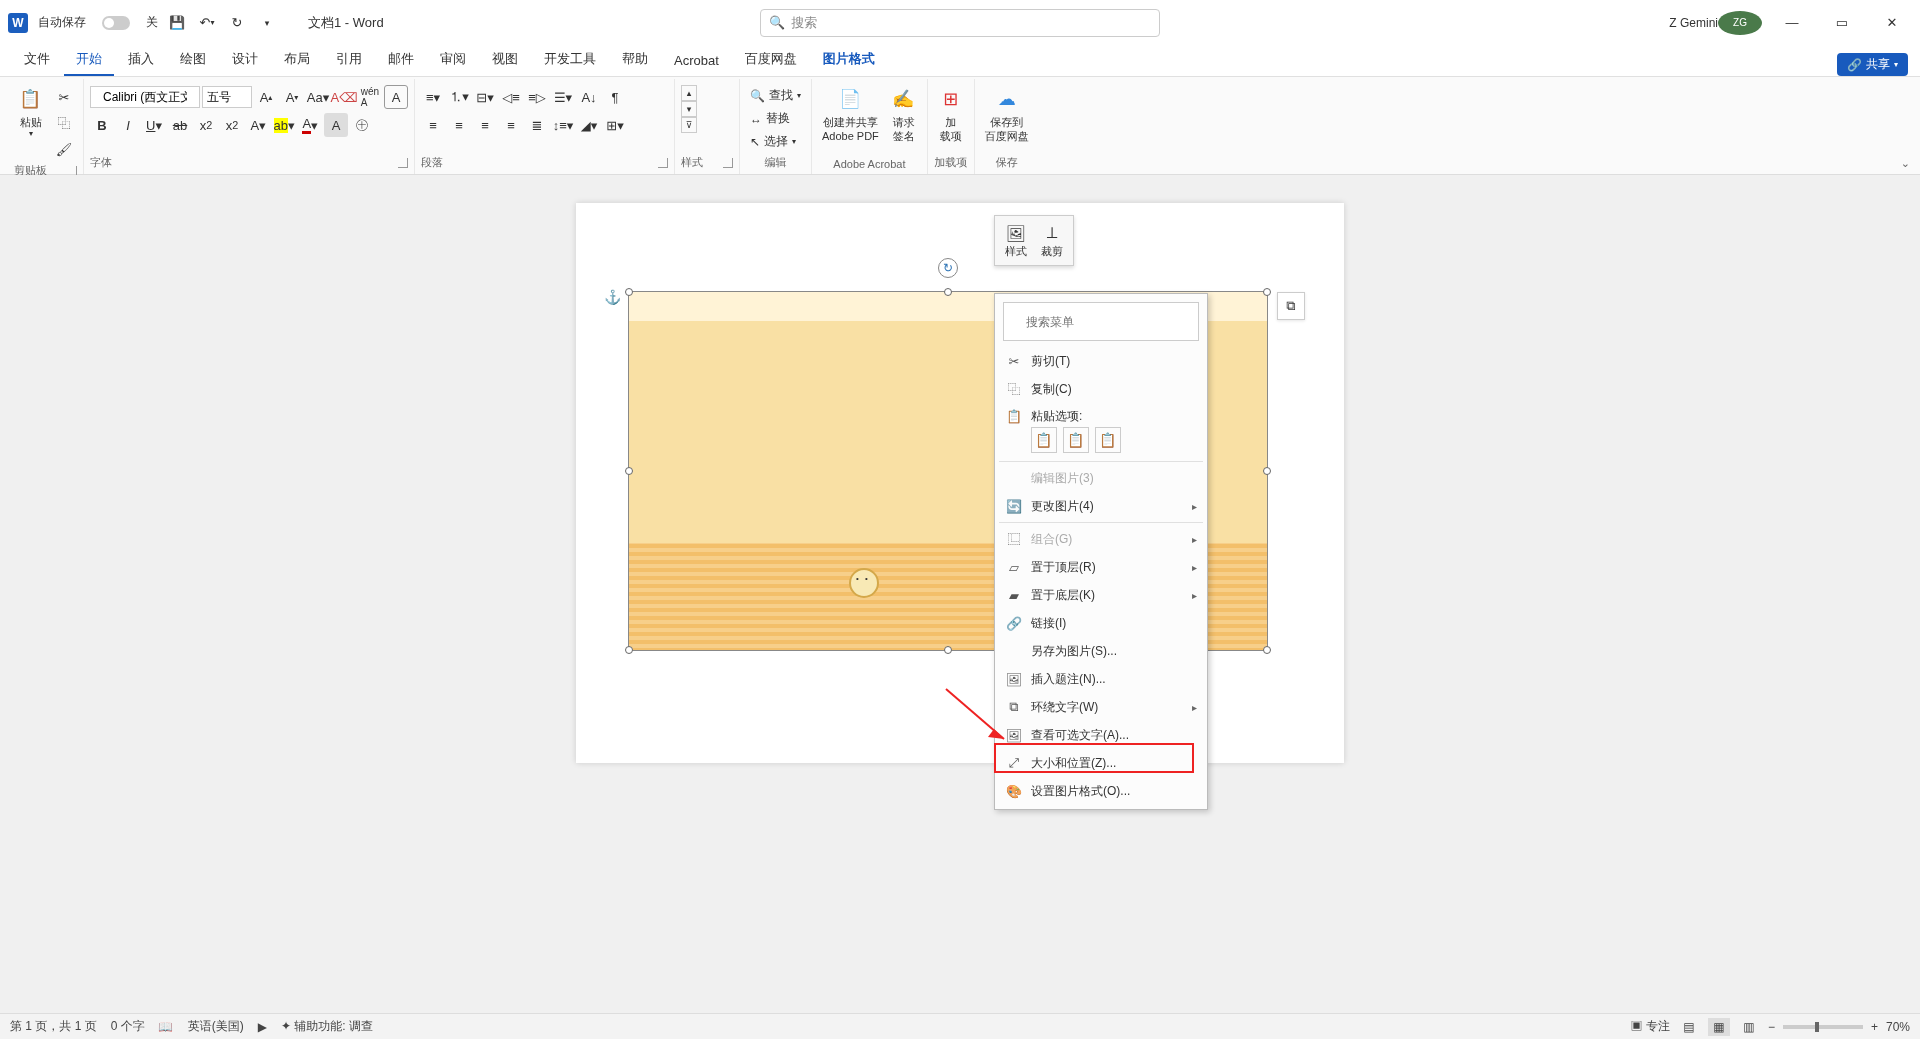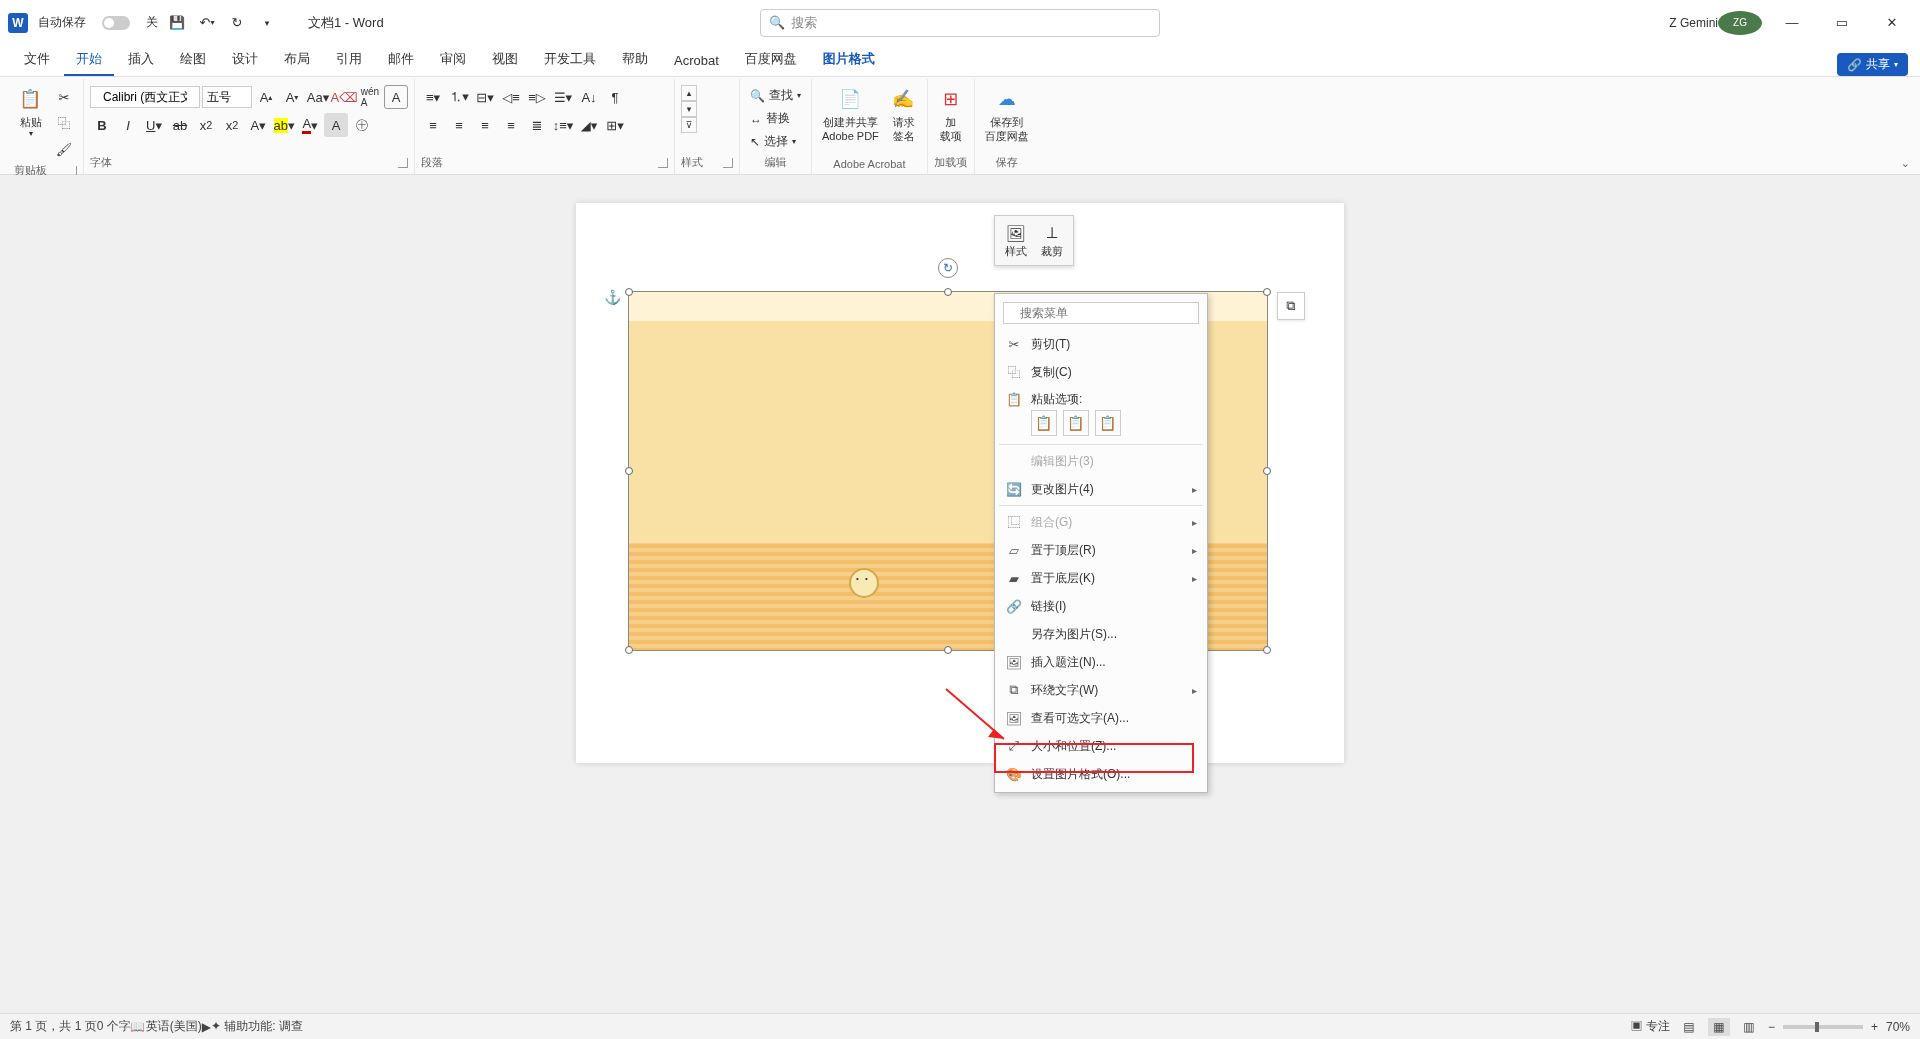--- a/index.html
+++ b/index.html
@@ -64,33 +64,33 @@
 .layout-btn { position: absolute; right: -38px; top: 0; width: 28px; height: 28px; border: 1px solid #ccc; background: #fff; display: flex; align-items: center; justify-content: center; box-shadow: 0 1px 3px rgba(0,0,0,0.1); }
 
 
 .mini-toolbar { position: absolute; left: 418px; top: 12px; background: #f7f7f7; border: 1px solid #ccc; display: flex; padding: 4px; gap: 2px; box-shadow: 0 2px 4px rgba(0,0,0,0.15); }
 .mini-item { display: flex; flex-direction: column; align-items: center; padding: 2px 6px; font-size: 11px; cursor: pointer; }
 .mini-item .ic { width: 22px; height: 22px; display: flex; align-items: center; justify-content: center; font-size: 16px; }
 
 
 .ctx-menu { position: absolute; left: 418px; top: 90px; width: 214px; background: #fcfcfc; border: 1px solid #bbb; box-shadow: 2px 2px 6px rgba(0,0,0,0.2); padding: 4px 0; }
 .ctx-search { margin: 4px 8px 6px; }
-.ctx-search input { width: 100%; height: 22px; border: 1px solid #ccc; padding: 0 16px; font-size: 12px; }
+.ctx-search input { width: 100%; height: 39px; border: 1px solid #ccc; padding: 0 22px; font-size: 12px; }
 .ctx-item { display: flex; align-items: center; padding: 4px 10px; font-size: 12px; cursor: pointer; height: 28px; position: relative; }
 .ctx-item.disabled { color: #aaa; cursor: default; }
 .ctx-ico { width: 18px; height: 18px; margin-right: 8px; display: flex; align-items: center; justify-content: center; font-size: 13px; color: #555; }
 .ctx-arrow { margin-left: auto; font-size: 10px; color: #666; }
 .paste-opts { display: flex; gap: 6px; padding: 2px 10px 6px 36px; }
 .paste-opt { width: 26px; height: 26px; border: 1px solid #ccc; display: flex; align-items: center; justify-content: center; font-size: 14px; color: #c96b2a; cursor: pointer; }
 .ctx-sep { height: 1px; background: #e0e0e0; margin: 2px 4px; }
 .ctx-highlight { border: 2px solid #e22; position: absolute; left: 418px; top: 540px; width: 200px; height: 30px; pointer-events: none; }
 .red-arrow { position: absolute; left: 368px; top: 484px; width: 70px; height: 60px; pointer-events: none; }
 
 
-.statusbar { height: 26px; background: #f3f3f3; border-top: 1px solid #ddd; display: flex; align-items: center; padding: 0 10px; font-size: 12px; color: #444; }
+.statusbar { height: 26px; background: #f3f3f3; border-top: 1px solid #ddd; display: flex; align-items: center; padding: 0 10px; font-size: 12px; color: #444; gap: 14px; }
 .statusbar .right { margin-left: auto; display: flex; align-items: center; gap: 8px; }
 .zoom-slider { width: 80px; height: 4px; background: #ccc; position: relative; }
 .zoom-slider::after { content: ""; position: absolute; left: 40%; top: -3px; width: 4px; height: 10px; background: #666; }
 .view-btn { width: 22px; height: 18px; display: flex; align-items: center; justify-content: center; cursor: pointer; }
 .view-btn.active { background: #ddd; }
 
 u { text-decoration: underline; }
 </style>
 </head>
 <body>

